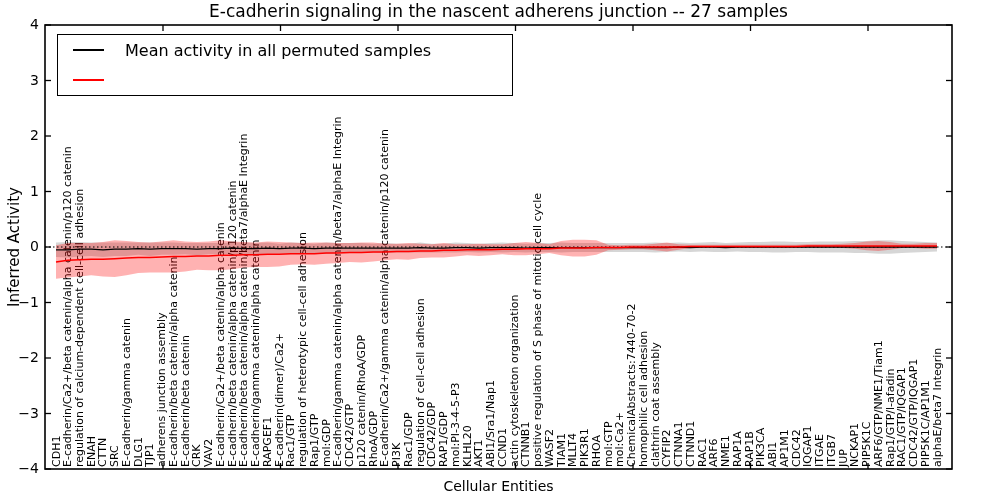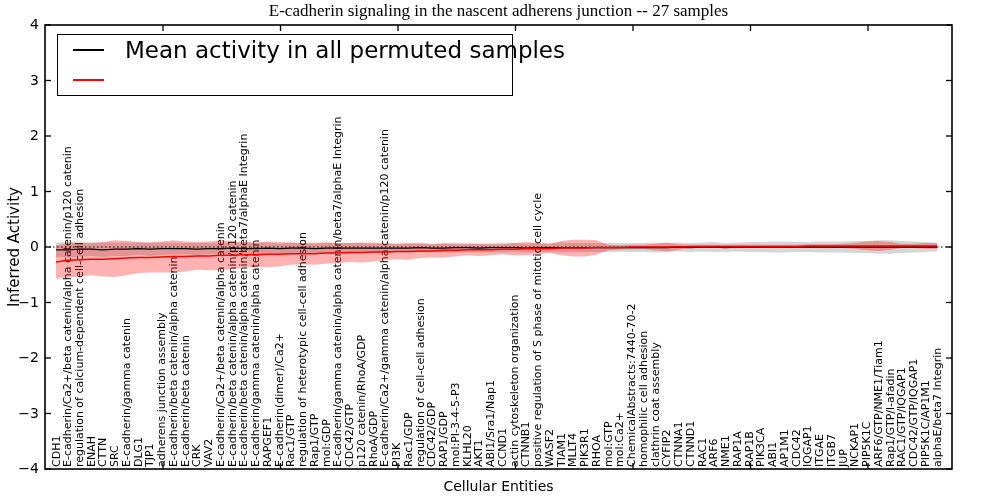--- a/index.html
+++ b/index.html
@@ -1,34 +1,34 @@
 <!DOCTYPE html>
 <html><head>
 <meta charset="utf-8">
 <style>
   html,body{margin:0;padding:0;background:#fff;}
   .fig{position:relative;width:1000px;height:500px;background:#ffffff;
        font-family:"DejaVu Sans","Liberation Sans",sans-serif;overflow:hidden;}
   .title{position:absolute;left:45px;top:1px;width:907px;text-align:center;
-         font-size:17px;color:#000;font-family:Liberation Serif, serif;}
+         font-size:17px;color:#000;}
   .xlabel{position:absolute;left:45px;top:478px;width:907px;text-align:center;
           font-size:14px;color:#000;}
   .ylabel{position:absolute;left:14px;top:247px;font-size:15px;color:#000;
           transform:translate(-50%,-50%) rotate(-90deg);white-space:nowrap;}
   #chart-svg{position:absolute;left:0;top:0;z-index:2;pointer-events:none;}
   #xlabel-layer,#ytick-layer{position:absolute;left:0;top:0;width:1000px;height:500px;z-index:1;}
   .xtick-label{position:absolute;font-size:11px;line-height:11px;color:#000;
                white-space:nowrap;transform-origin:0 0;transform:rotate(-90deg);}
   .ytick-label{position:absolute;width:34px;text-align:right;font-size:14px;color:#000;}
   .legend{position:absolute;left:57px;top:34px;width:456px;height:62px;z-index:5;
           background:#fff;border:1.7px solid #000;box-sizing:border-box;
           display:flex;flex-direction:column;justify-content:space-evenly;}
   .legend-row{display:flex;align-items:center;height:28px;}
   .legend-sample{width:31px;height:2px;margin-left:15px;flex:0 0 auto;}
-  .legend-label{margin-left:21px;font-size:23px;color:#000;white-space:nowrap;}
+  .legend-label{margin-left:21px;font-size:16px;color:#000;white-space:nowrap;}
 </style>
 </head>
 <body>
 
 <div class="fig">
   <div class="title">E-cadherin signaling in the nascent adherens junction -- 27 samples</div>
   <div class="ylabel">Inferred Activity</div>
   <div class="xlabel">Cellular Entities</div>
 
   <div id="xlabel-layer">

